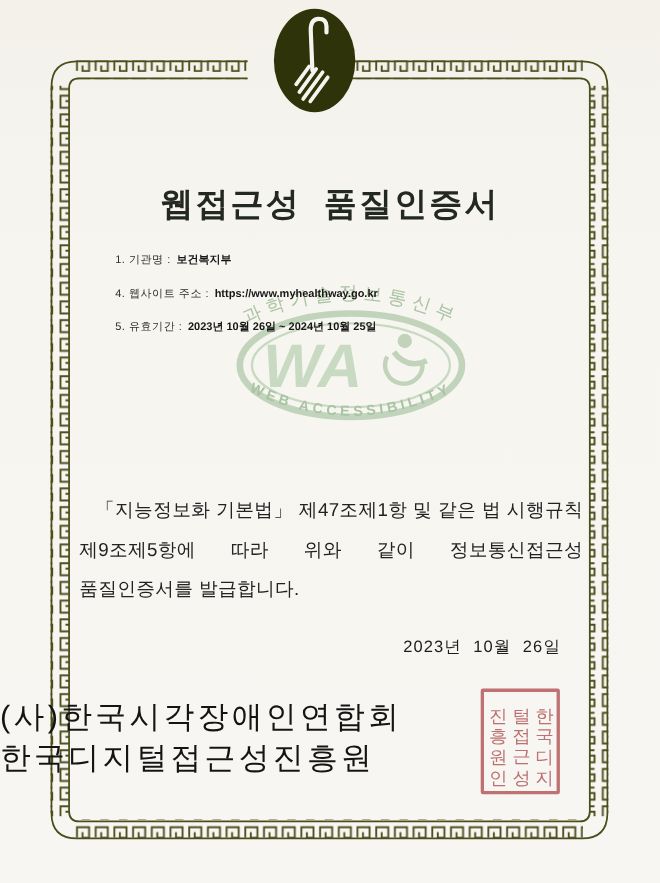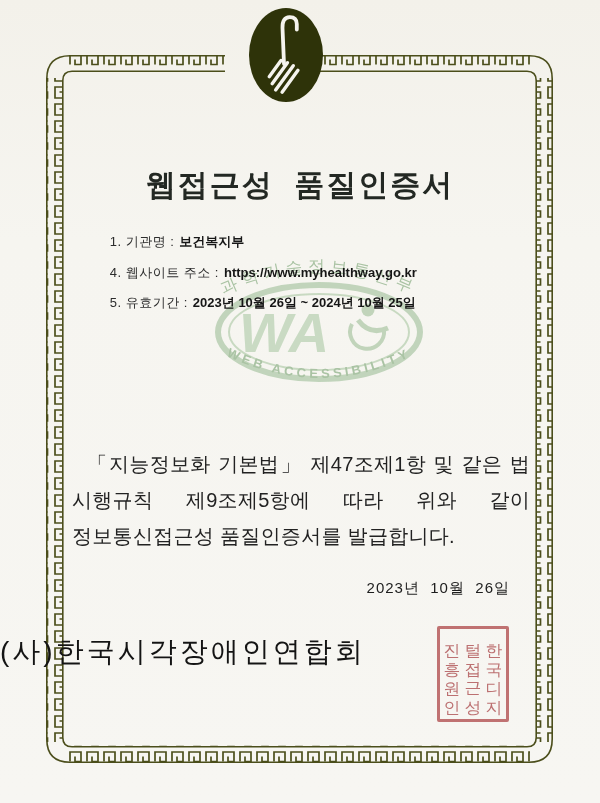--- a/index.html
+++ b/index.html
@@ -10,25 +10,25 @@
     color:#1f1f1f;
   }
   .abs{position:absolute;}
   
   .doc-number{left:95px;top:86px;font-size:14px;letter-spacing:1px;color:#1b1b1b;white-space:pre;}
   
   .title{left:0;right:0;top:129px;text-align:center;font-size:30px;font-weight:700;
          letter-spacing:2px;color:#232823;white-space:pre;margin-top:36px;}
   
   .fields{left:88px;top:218px;right:40px;z-index:2;}
-  .field-row{height:20px;margin-bottom:10.5px;font-size:13px;white-space:pre;}
+  .field-row{height:20px;margin-bottom:10.5px;font-size:10px;white-space:pre;}
   .field-label{color:#2c2c2c;letter-spacing:.5px;white-space:pre;}
   .field-value{font-weight:700;color:#161616;letter-spacing:0;white-space:pre;margin-left:5px;}
   
-  .body-text{left:72px;top:446px;width:458px;font-size:20px;line-height:36px;
+  .body-text{left:72px;top:446px;width:458px;font-size:17px;line-height:36px;
              text-align:justify;text-indent:15px;letter-spacing:.3px;word-break:keep-all;
              color:#222;z-index:2;}
   
   .issue-date{right:90px;top:579px;font-size:15px;letter-spacing:1px;white-space:pre;color:#1d1d1d;z-index:2;margin-left:44px;}
   
   .issuer{left:0;right:0;top:633px;text-align:left;font-size:28px;line-height:37px;
           letter-spacing:3px;color:#141414;z-index:2;}
   
   .seal{left:437px;top:626px;width:66px;height:90px;z-index:3;
         border:3px solid rgba(178,72,76,.82);border-radius:2px;
@@ -116,19 +116,20 @@
       <span class="field-label">5. 유효기간 :</span><span class="field-value">2023년 10월 26일 ~ 2024년 10월 25일</span>
     </div>
   </div>
 
   <div class="abs body-text">「지능정보화 기본법」 제47조제1항 및 같은 법 시행규칙 제9조제5항에 따라 위와 같이 정보통신접근성 품질인증서를 발급합니다.</div>
 
   <div class="abs issue-date">2023년  10월  26일</div>
 
   <div class="abs issuer">
     <div>(사)한국시각장애인연합회</div>
+    <div>한국디지털접근성진흥원</div>
   </div>
 
   <div class="abs seal">
     <div class="seal-text">한국디지털접근성진흥원인</div>
   </div>
 
 </div>
 
 </body></html>

